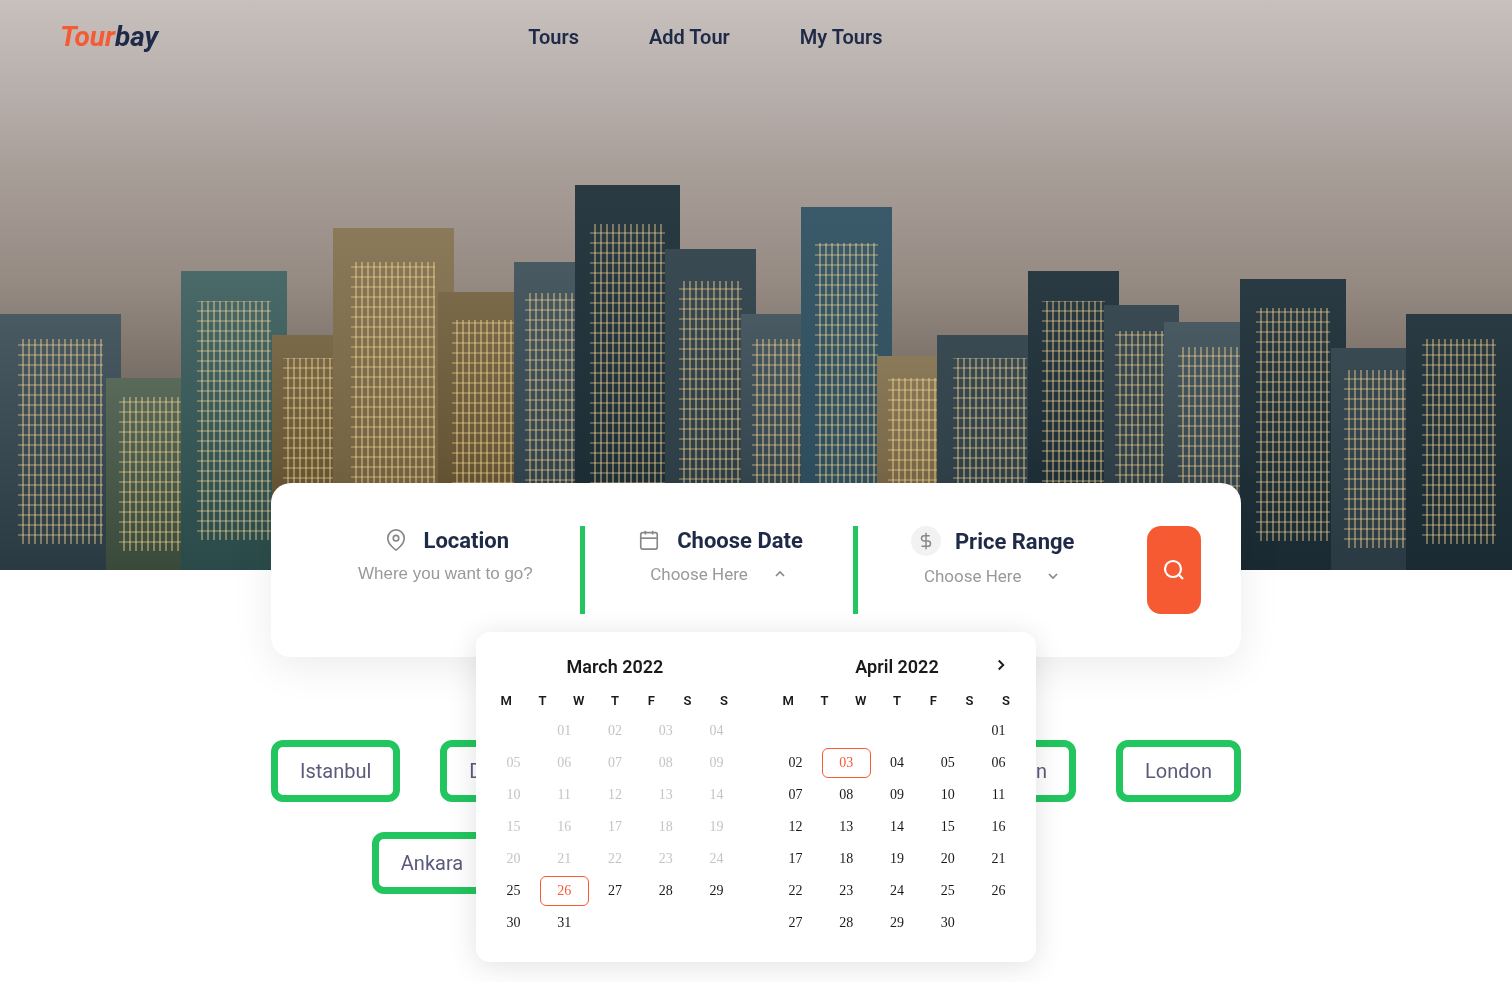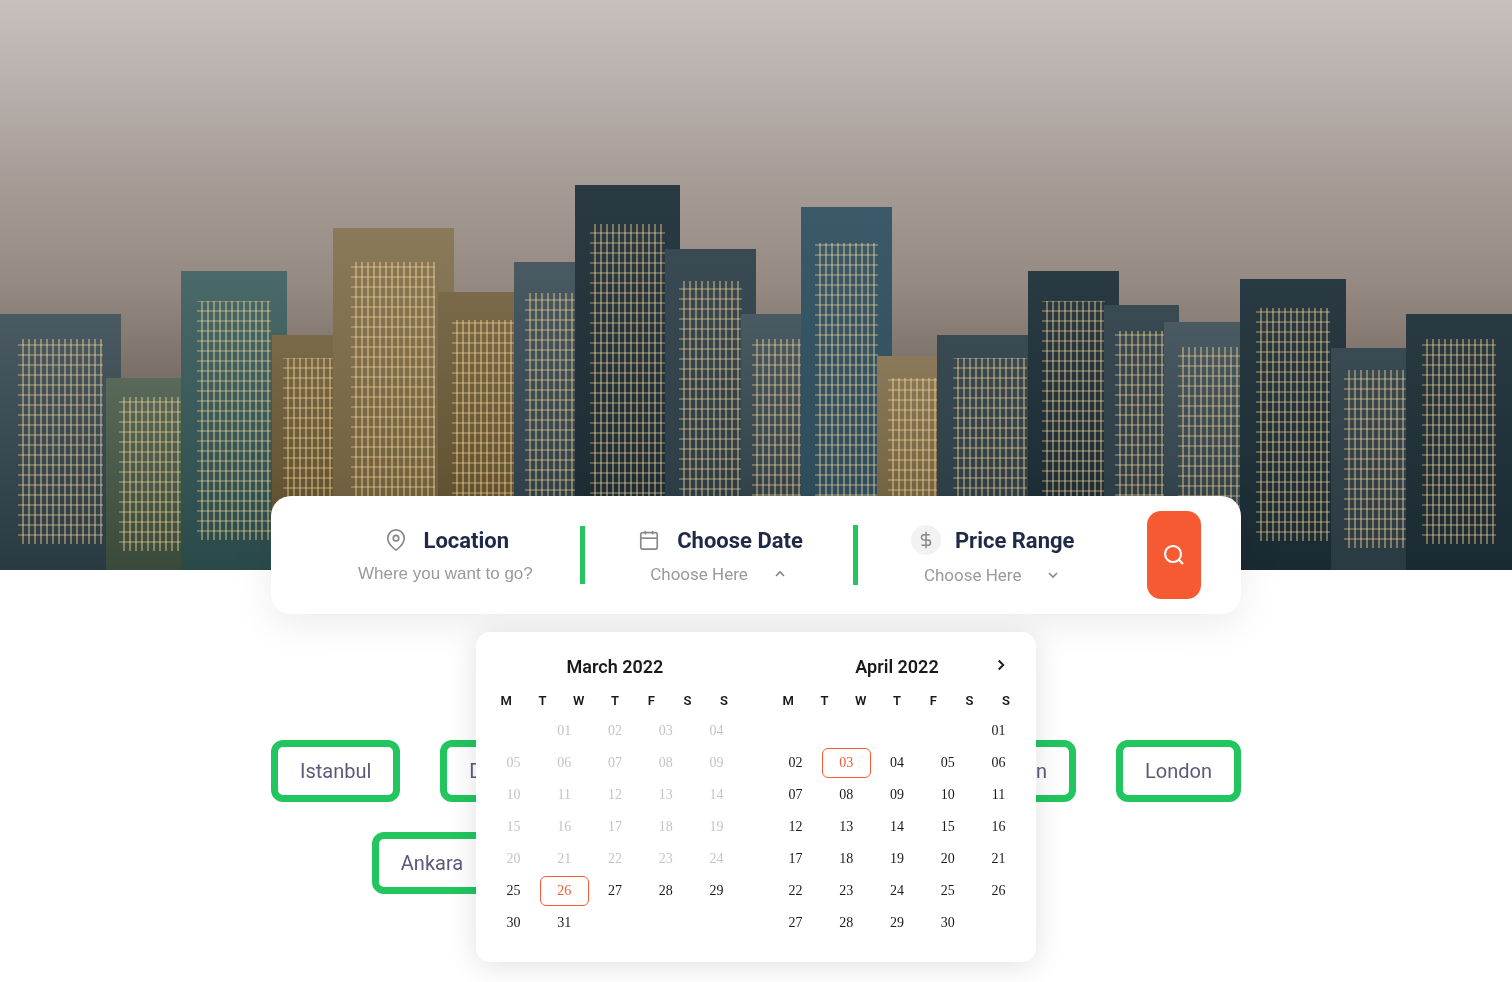--- a/index.html
+++ b/index.html
@@ -100,30 +100,29 @@
     .nav a {
       color: #1e2a47;
       font-size: 20px;
       font-weight: 600;
       text-decoration: none;
       cursor: pointer;
     }
     
     .search-card {
       position: absolute;
-      top: 496px;
+      top: 483px;
       left: 50%;
       transform: translateX(-50%);
       width: 970px;
       background: #fff;
       border-radius: 20px;
       box-shadow: 0 10px 40px rgba(0,0,0,0.08);
-      padding: 15px 40px;
-      display: flex;
-      align-items: center;
+      padding: 43px 40px;
+      display: flex;
       z-index: 20;
     }
     
     .search-section {
       flex: 1;
       display: flex;
       flex-direction: column;
       align-items: center;
       position: relative;
     }
@@ -324,20 +323,30 @@
       <div class="building b12"></div>
     <div class="building b13"></div>
       <div class="building b14"></div>
       <div class="building b15"></div>
     <div class="building b16"></div>
       <div class="building b17"></div>
       <div class="building b18"></div>
     <div class="building b19"></div>
   </div>
 
+  <div class="header">
+    <div class="logo">
+      <span class="part1">Tour</span><span class="part2">bay</span>
+    </div>
+    <nav class="nav">
+      <a>Tours</a>
+      <a>Add Tour</a>
+      <a>My Tours</a>
+    </nav>
+  </div>
 </div>
 
 <div class="search-card">
   <div class="search-section">
     <div class="section-header">
       <span class="icon-circle">
         <svg width="22" height="22" viewBox="0 0 24 24" fill="none" stroke="#888" stroke-width="1.8">
             <path d="M21 10c0 7-9 13-9 13s-9-6-9-13a9 9 0 0 1 18 0z"></path>
             <circle cx="12" cy="10" r="3"></circle>
           </svg>

